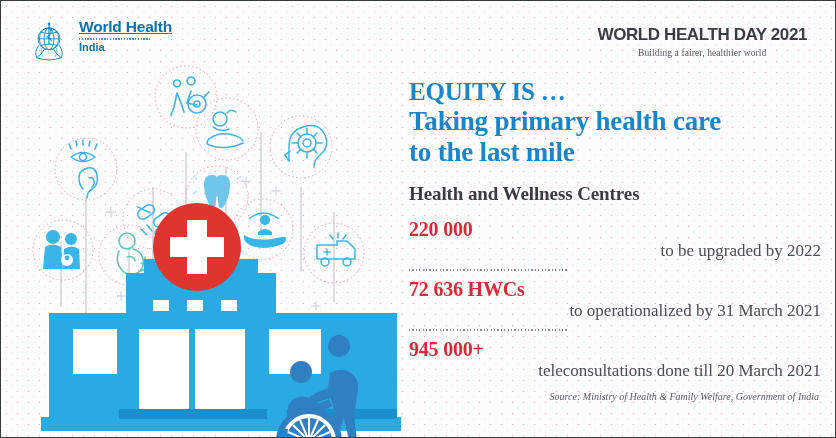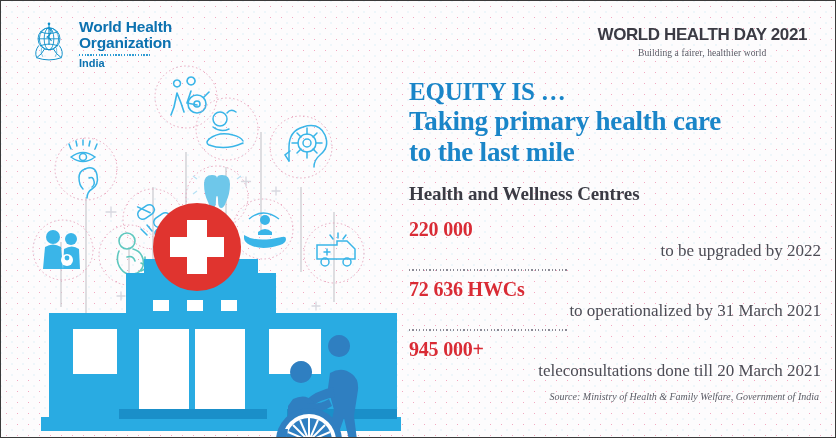--- a/index.html
+++ b/index.html
@@ -39,20 +39,21 @@
     display: flex;
     flex-direction: column;
     line-height: 1.04;
   }
   .who-words .l1, .who-words .l2 {
     font-family: "Liberation Sans", sans-serif;
     font-weight: bold;
     font-size: 15.5px;
     color: #0c72b0;
     letter-spacing: -0.2px;
+    text-decoration: underline;
   }
   .who-rule {
     margin-top: 3px;
     width: 72px;
     height: 2px;
     background-image: repeating-linear-gradient(to right, #2e9bd4 0 1.4px, transparent 1.4px 2.8px);
   }
   .who-words .country {
     margin-top: 2px;
     font-family: "Liberation Sans", sans-serif;
@@ -172,21 +173,20 @@
         <path d="M67 66 Q70 78 64 86" stroke-width="1.2"></path>
       </g>
       <g fill="none" stroke="#0b8ec9" stroke-width="2.6" stroke-linecap="round">
         <line x1="50" y1="12" x2="50" y2="58"></line>
         <path d="M50 22 q7 4 4 10 q-3 6 -8 9 q6 2 9 8"></path>
       </g>
       <circle cx="50" cy="11" r="3" fill="#0b8ec9"></circle>
     </svg>
     <div class="who-words">
       <span class="l1">World Health</span>
-      <span class="l2">Organization</span>
       <span class="who-rule"></span>
       <span class="country">India</span>
     </div>
   </div>
 
   <div class="day-header">
     <div class="title">WORLD HEALTH DAY 2021</div>
     <div class="tagline">Building a fairer, healthier world</div>
   </div>
 

